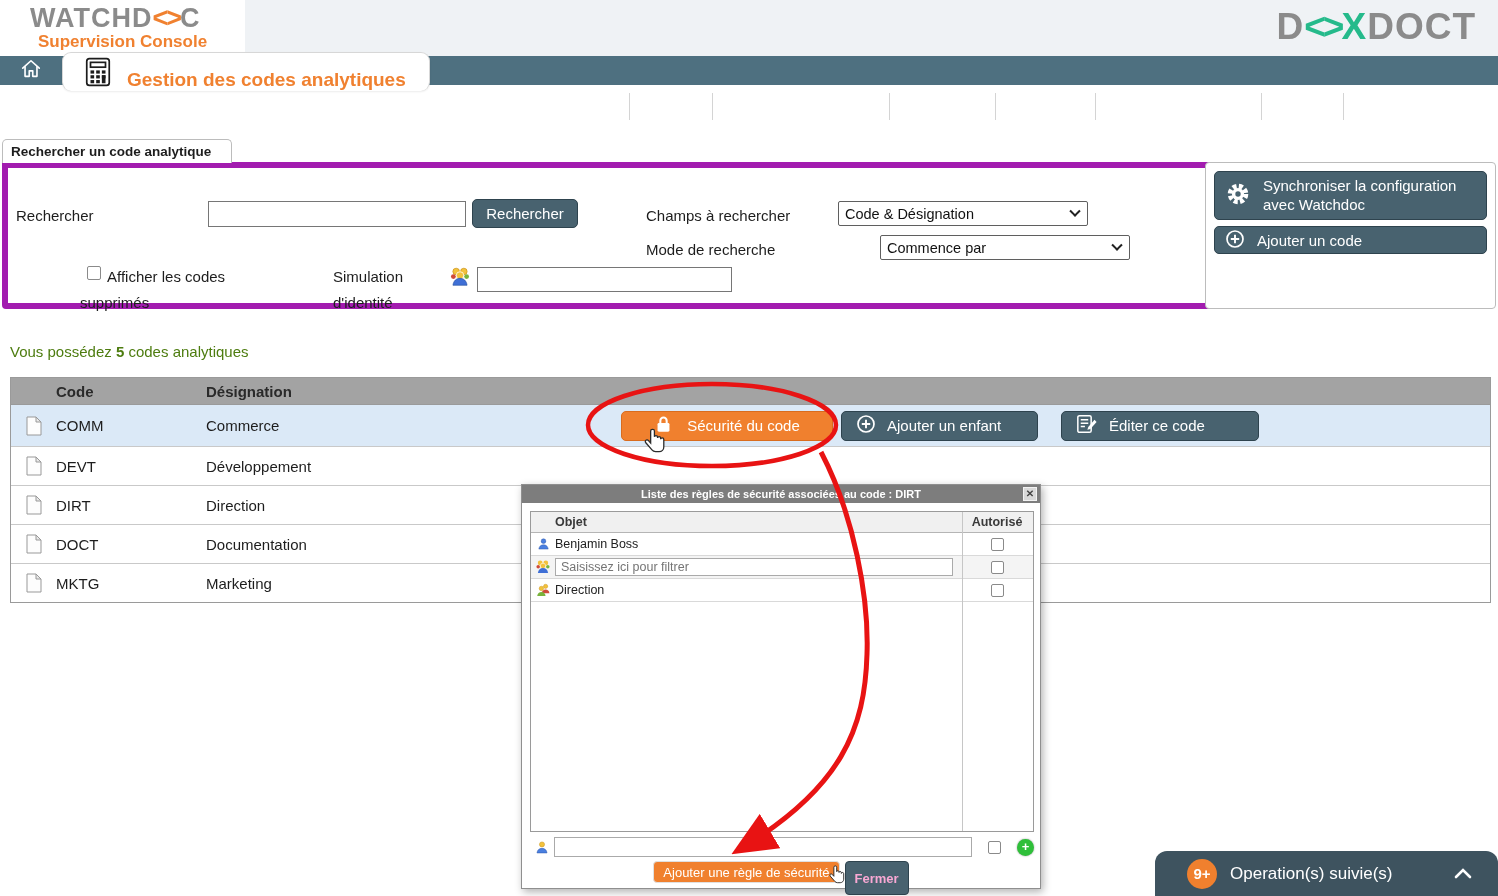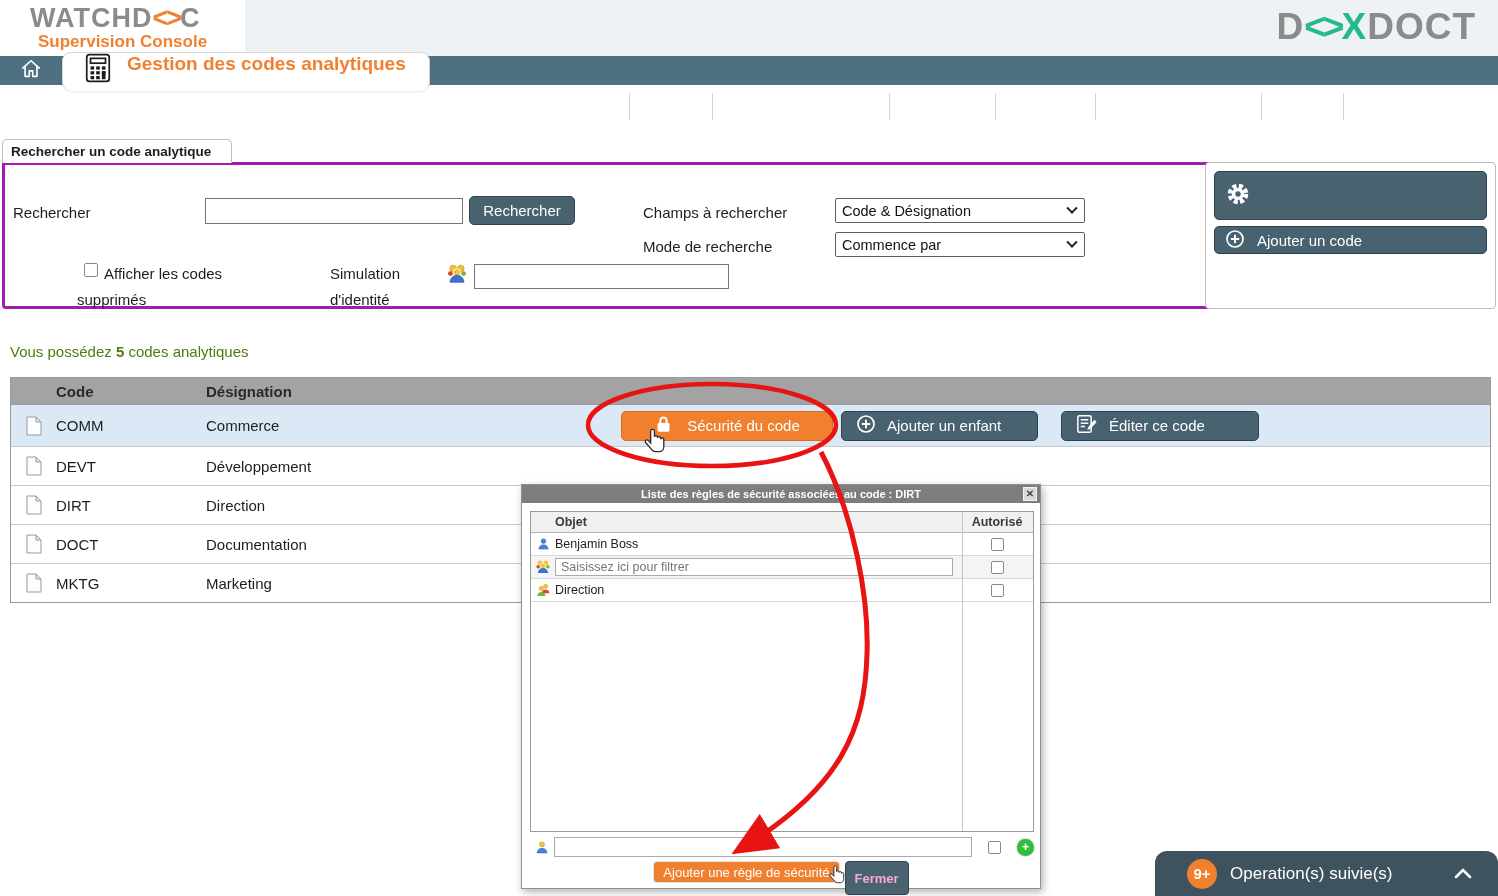--- a/index.html
+++ b/index.html
@@ -13,30 +13,30 @@
   .wd-line1 { font-size:27px; font-weight:bold; letter-spacing:1px; color:#8b8b8b; }
   .wd-line1 .mark { color:#f08130; letter-spacing:-2px; }
   .wd-line2 { font-size:17px; font-weight:bold; color:#f08130; margin-left:8px; margin-top:1px; }
   .dx-logo { position:absolute; right:22px; top:8px; font-size:37px; font-weight:bold; letter-spacing:1px; color:#8b8b8b; line-height:1; }
   .dx-logo .mark { color:#25ba8b; letter-spacing:-3px; }
   .dx-logo .markx { color:#25ba8b; }
 
   
   .navbar { position:absolute; left:0; top:56px; width:1498px; height:29px; background:#4e7080; }
   .home-tab { position:absolute; left:0; top:0; width:62px; height:29px; display:flex; align-items:center; justify-content:center; cursor:pointer; }
-  .active-tab { position:absolute; left:62px; top:-4px; width:368px; height:39px; background:#fff; border:1px solid #d7d7d7; border-bottom:none; border-radius:9px; display:flex; align-items:flex-start; gap:16px; padding-left:22px; z-index:5; box-shadow:0 1px 2px rgba(0,0,0,.08); }
+  .active-tab { position:absolute; left:62px; top:-4px; width:368px; height:39px; background:#fff; border:1px solid #d7d7d7; border-bottom:none; border-radius:9px; display:flex; align-items:flex-end; gap:16px; padding-left:22px; z-index:5; box-shadow:0 1px 2px rgba(0,0,0,.08); }
   .active-tab-label { color:#f08130; font-size:19px; font-weight:bold; }
 
   
   .menu-strip { position:absolute; left:0; top:85px; width:1498px; height:36px; background:#fff; }
   .menu-sep { position:absolute; top:8px; width:1px; height:27px; background:#d4d4d4; }
 
   
   .panel-tab { position:absolute; left:2px; top:139px; width:230px; height:24px; background:#fff; border:1px solid #bcbcbc; border-bottom:none; border-radius:5px 5px 0 0; font-size:13.5px; font-weight:bold; color:#1d1d1d; display:flex; align-items:center; padding-left:8px; z-index:3; }
-  .search-panel { position:absolute; left:2px; top:162px; width:1244px; height:147px; background:#fff; border:3px solid #a21caf; border-radius:0 4px 4px 4px; z-index:2; }
+  .search-panel { position:absolute; left:2px; top:162px; width:1244px; height:147px; background:#fff; border:6px solid #a21caf; border-radius:0 4px 4px 4px; z-index:2; }
   .lbl { position:absolute; font-size:15px; color:#1d1d1d; }
   .tinput { border:1px solid #767676; background:#fff; font-size:14px; padding:0 5px; font-family:"Liberation Sans",sans-serif; }
   .btn-slate { background:#48626f; border:1px solid #2e434e; border-radius:5px; color:#fff; font-size:15px; display:flex; align-items:center; justify-content:center; cursor:pointer; }
   .sel { position:absolute; height:25px; width:250px; background:#fff; border:1px solid #5f5f5f; border-radius:2px; display:flex; align-items:center; justify-content:space-between; padding:0 8px 0 6px; font-size:14.5px; color:#111; cursor:pointer; }
   .chev { width:8px; height:8px; border-right:2px solid #222; border-bottom:2px solid #222; transform:rotate(45deg) translate(-2px,-2px); }
   .cb { display:inline-block; width:14px; height:14px; border:1px solid #8a8a8a; border-radius:2px; background:#fff; cursor:pointer; }
 
   
   .actions-panel { position:absolute; left:1205px; top:162px; width:291px; height:147px; background:#fff; border:1px solid #bcbcbc; border-radius:4px; z-index:2; }
   .actions-panel .btn-slate { position:absolute; left:8px; width:273px; justify-content:flex-start; gap:12px; padding-left:10px; text-align:left; }
@@ -148,21 +148,21 @@
         <span>Rechercher</span>
       </div>
 
     <span class="lbl" style="left:638px; top:39px;">Champs à rechercher</span>
     <div class="sel" style="left:830px; top:33px;">
         <span>Code &amp; Désignation</span>
         <span class="chev"></span>
       </div>
 
     <span class="lbl" style="left:638px; top:73px;">Mode de recherche</span>
-    <div class="sel" style="left:830px; top:67px;">
+    <div class="sel" style="left:872px; top:67px;">
         <span>Commence par</span>
         <span class="chev"></span>
       </div>
 
     <span class="cb" style="position:absolute; left:79px; top:98px;"></span>
     <span class="lbl" style="left:72px; top:96px; width:170px; line-height:26px; text-indent:27px;">Afficher les codes supprimés</span>
 
     <span class="lbl" style="left:325px; top:96px; width:100px; line-height:26px;">Simulation d'identité</span>
     <span style="position:absolute; left:441px; top:98px;">
       <svg width="22" height="22" viewBox="0 0 20 20">
@@ -179,20 +179,21 @@
 
   <div class="actions-panel">
     <div class="btn-slate" style="top:8px; height:49px;">
       <span>
         <svg width="26" height="26" viewBox="0 0 24 24">
             <circle cx="12" cy="12" r="7.2" fill="none" stroke="#fff" stroke-width="4.6" stroke-dasharray="3.6 2.15"></circle>
             <circle cx="12" cy="12" r="5.6" fill="#fff"></circle>
             <circle cx="12" cy="12" r="2.5" fill="#48626f"></circle>
           </svg>
       </span>
+      <span style="line-height:1.25; font-size:15px; width:210px;">Synchroniser la configuration avec Watchdoc</span>
     </div>
     <div class="btn-slate" style="top:63px; height:28px;">
       <span>
         <svg width="20" height="20" viewBox="0 0 20 20" fill="none" stroke="#fff">
             <circle cx="10" cy="10" r="8" stroke-width="1.7"></circle>
             <path d="M10 5.8v8.4M5.8 10h8.4" stroke-width="1.9"></path>
           </svg>
       </span>
       <span>Ajouter un code</span>
     </div>

